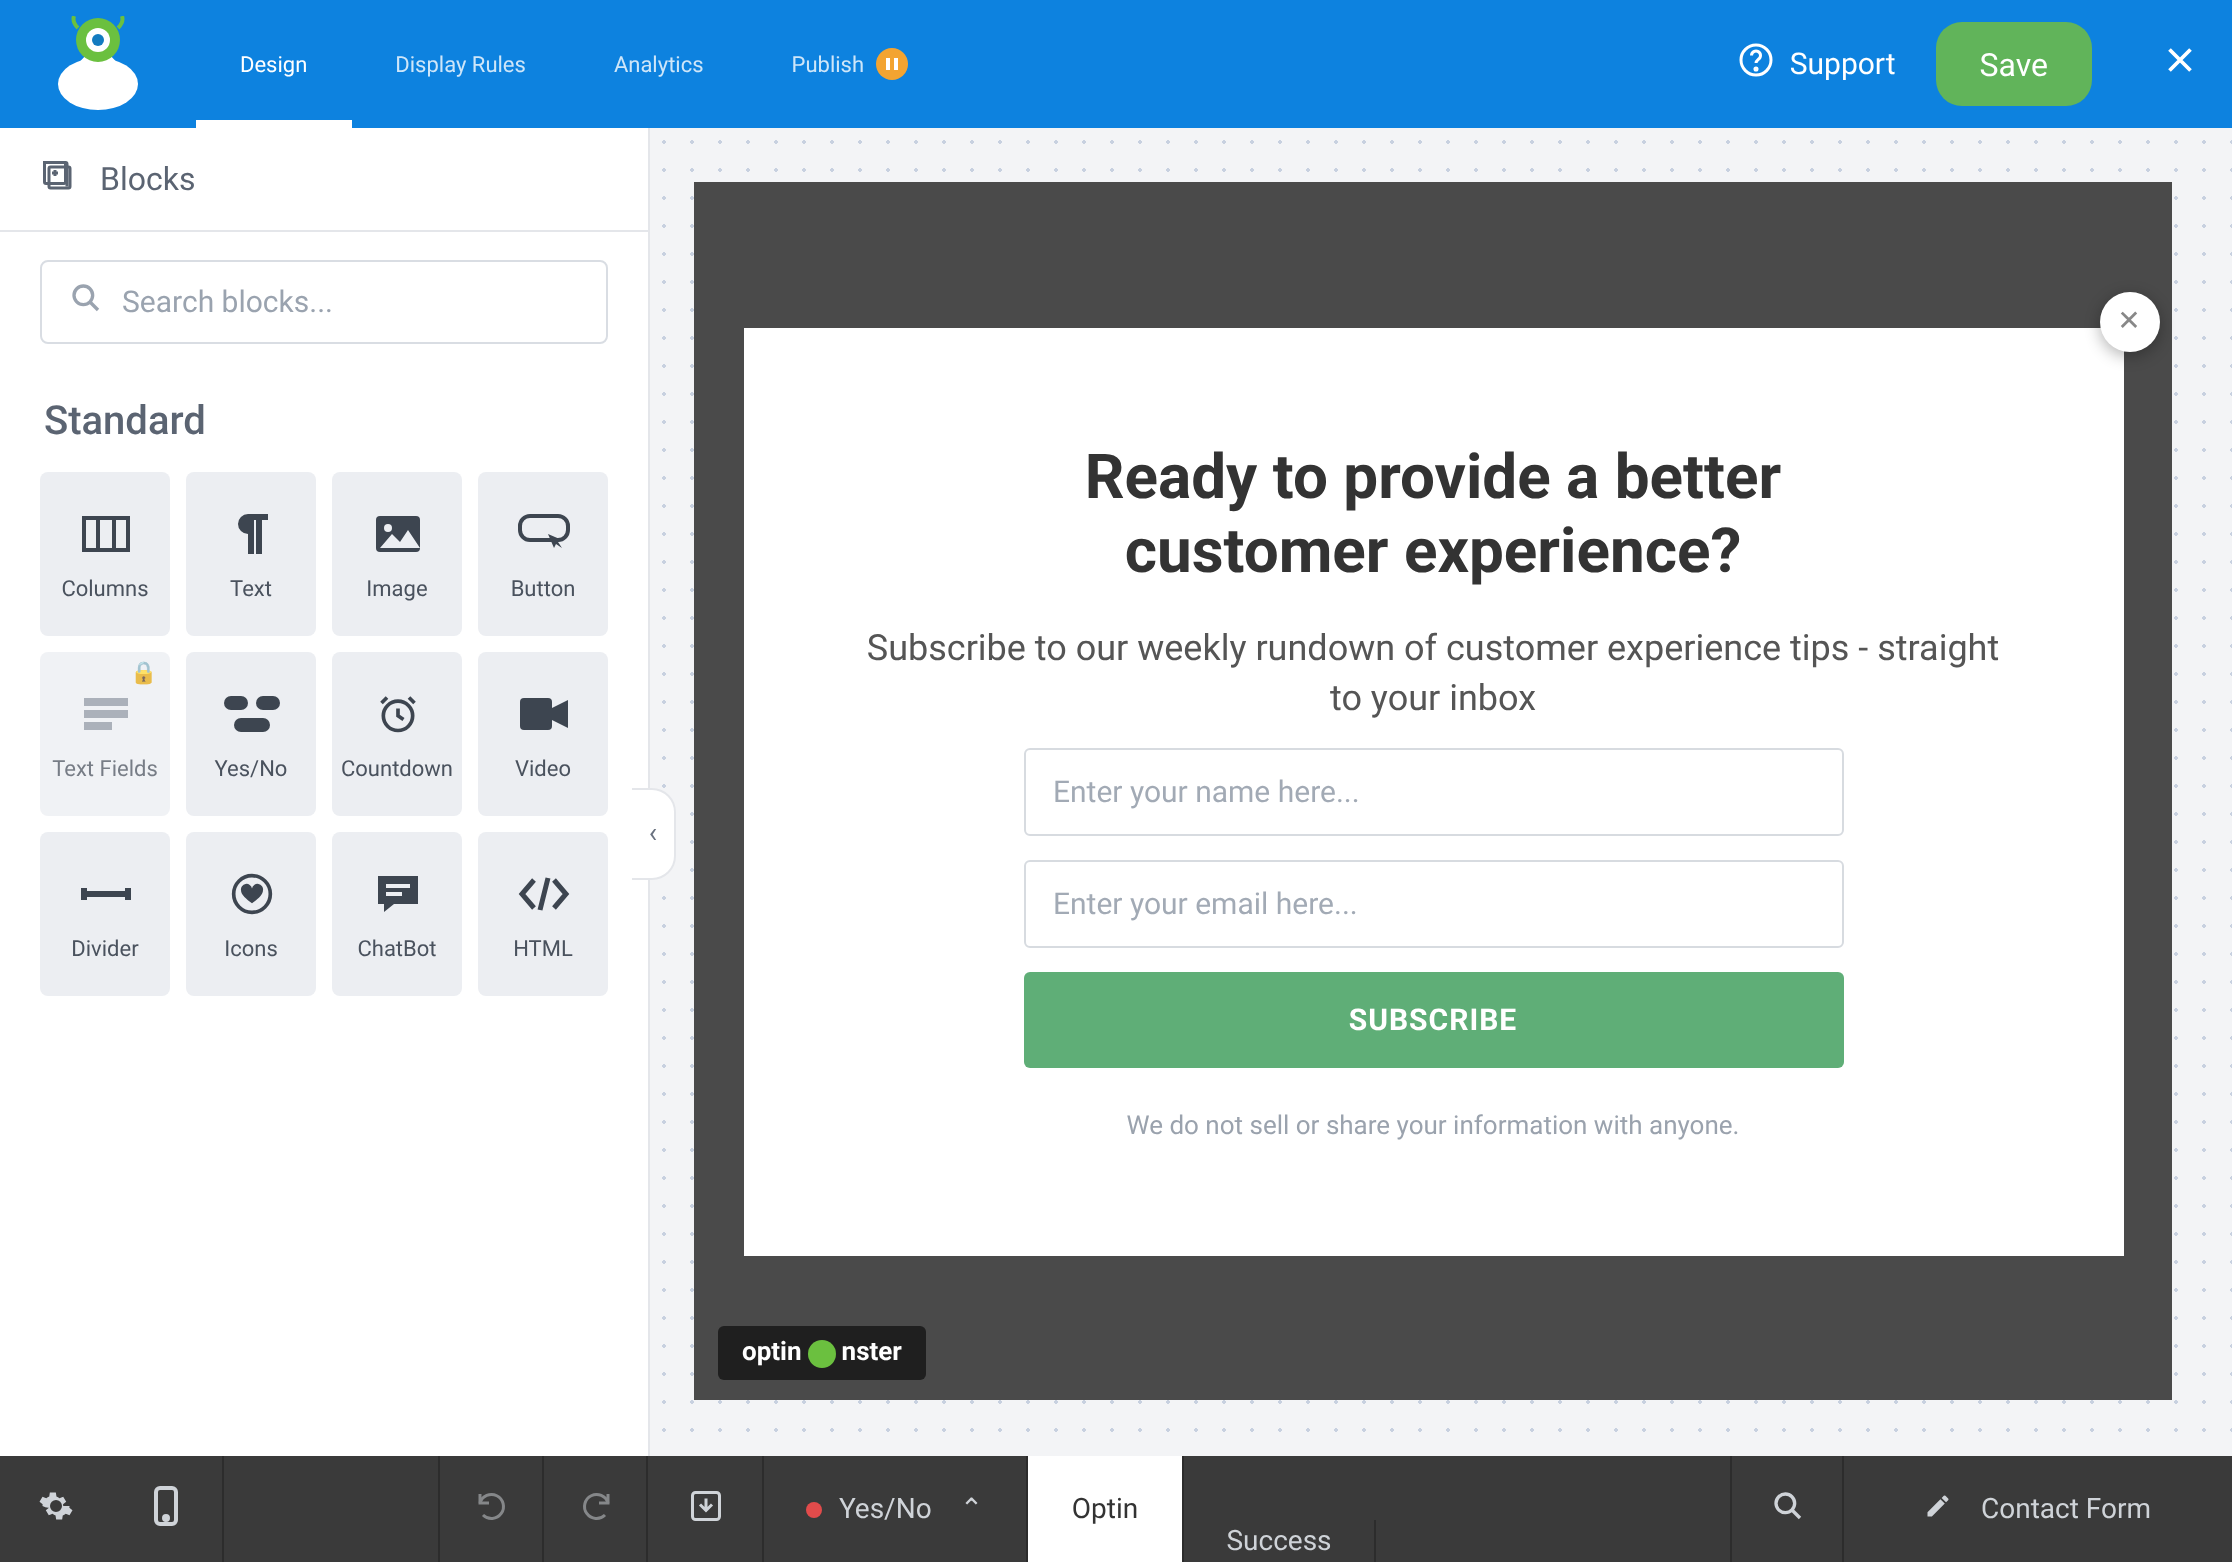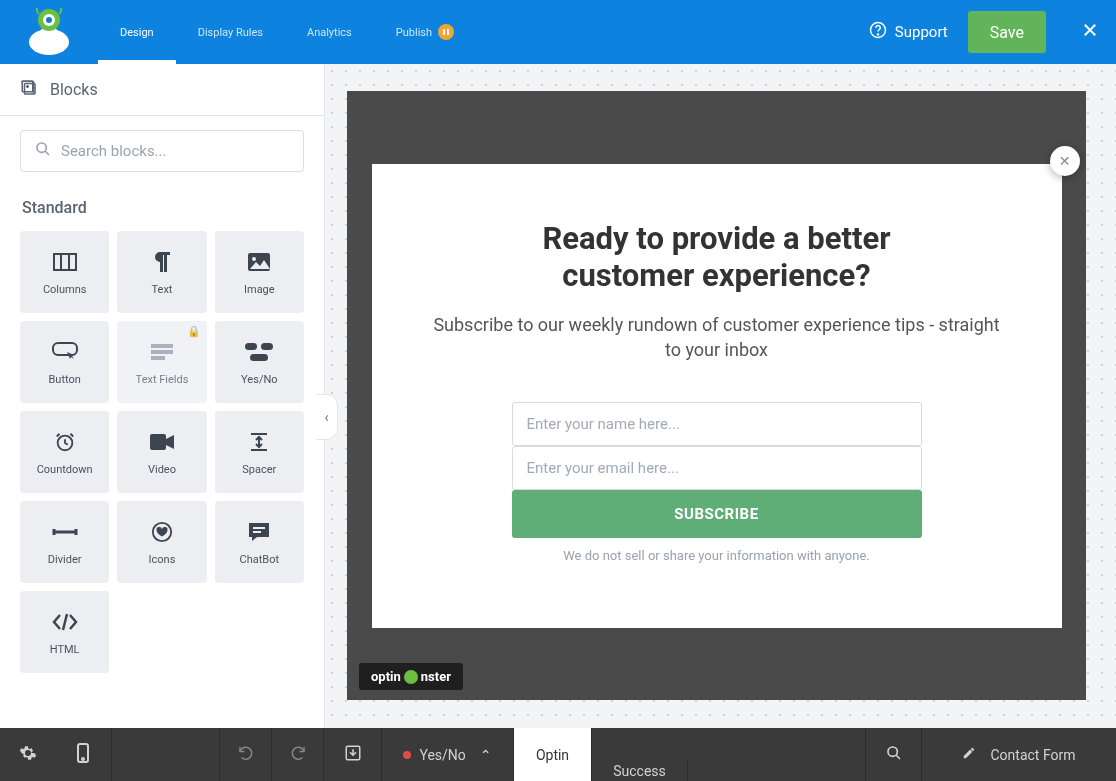--- a/index.html
+++ b/index.html
@@ -9,49 +9,49 @@
   .logo{width:98px;height:64px;display:flex;align-items:center;justify-content:center;}
   .logo svg{width:58px;height:48px;}
   .nav-tabs{display:flex;height:64px;}
   .nav-tab{padding:0 22px;display:flex;align-items:center;height:64px;color:rgba(255,255,255,0.8);font-size:11px;cursor:pointer;position:relative;}
   .nav-tab.active{color:#fff;background:#0d82df;}
   .nav-tab.active::after{content:"";position:absolute;bottom:0;left:0;right:0;height:4px;background:#fff;}
   .nav-badge{display:inline-flex;width:16px;height:16px;border-radius:50%;background:#f3a431;margin-left:6px;align-items:center;justify-content:center;}
   .nav-spacer{flex:1;}
   .nav-right{display:flex;align-items:center;gap:0;}
   .support{display:flex;align-items:center;gap:8px;color:#fff;font-size:15px;padding:0 20px;cursor:pointer;}
-  .save-btn{background:#61b45a;color:#fff;border:none;height:42px;padding:0 22px;border-radius:3px;font-size:16px;cursor:pointer;margin-right:18px;text-align:right;}
+  .save-btn{background:#61b45a;color:#fff;border:none;height:42px;padding:0 22px;border-radius:13px;font-size:16px;cursor:pointer;margin-right:18px;text-align:right;}
   .close-btn{width:52px;height:64px;display:flex;align-items:center;justify-content:center;cursor:pointer;color:#fff;}
   
   .main{display:flex;height:664px;}
   
   .sidebar{width:325px;border-right:1px solid #e4e6ea;background:#fff;display:flex;flex-direction:column;position:relative;}
   .sidebar-hdr{display:flex;align-items:center;gap:12px;padding:0 20px;height:52px;border-bottom:1px solid #e4e6ea;color:#5b6472;font-size:16px;}
   .search-wrap{padding:14px 20px 8px;}
   .search-box{display:flex;align-items:center;gap:10px;height:42px;border:1px solid #d9dde3;border-radius:4px;padding:0 14px;color:#9aa3af;background:#fff;}
   .search-box input{border:none;outline:none;flex:1;font-size:15px;color:#555;background:transparent;}
   .search-box input::placeholder{color:#9aa3af;}
-  .section-title{padding:18px 22px 14px;color:#5b6472;font-size:16px;font-weight:500;}
-  .blocks-grid{padding:0 20px;display:grid;grid-template-columns:repeat(3,1fr);gap:8px;}
+  .section-title{padding:18px 22px 14px;color:#5b6472;font-size:20px;font-weight:500;}
+  .blocks-grid{padding:0 20px;display:grid;grid-template-columns:repeat(4,1fr);gap:8px;}
   .block{background:#eceef2;border-radius:4px;height:82px;display:flex;flex-direction:column;align-items:center;justify-content:center;gap:8px;color:#3d4550;cursor:pointer;position:relative;}
   .block.locked{opacity:0.75;}
   .block .bicon{font-size:22px;color:#3d4550;display:flex;align-items:center;justify-content:center;height:26px;}
   .block .blabel{font-size:11px;color:#4a525e;}
   .lock-badge{position:absolute;top:4px;right:6px;color:#6a7280;font-size:11px;}
   .panel-toggle{position:absolute;top:330px;right:-14px;width:22px;height:46px;background:#fff;border:1px solid #e4e6ea;border-left:none;border-radius:0 12px 12px 0;display:flex;align-items:center;justify-content:center;color:#6a7280;cursor:pointer;font-size:14px;z-index:5;}
   
   .canvas{flex:1;position:relative;background:#f3f4f6;}
   .dot-bg{position:absolute;inset:0;background-image:radial-gradient(circle,#c8d1e0 1px,transparent 1px);background-size:14px 14px;}
   .preview-frame{position:absolute;left:22px;top:27px;right:30px;bottom:28px;background:#4a4a4a;display:flex;align-items:center;justify-content:center;}
   .brand-chip{position:absolute;left:12px;bottom:10px;background:#1f1f1f;color:#fff;padding:6px 12px;border-radius:3px;font-size:13px;font-weight:700;display:flex;align-items:center;gap:3px;}
   .popup{position:relative;background:#fff;width:690px;min-height:464px;padding:56px 60px 36px;}
   .popup-close{position:absolute;top:-18px;right:-18px;width:30px;height:30px;border-radius:50%;background:#fff;box-shadow:0 2px 8px rgba(0,0,0,0.3);display:flex;align-items:center;justify-content:center;color:#888;cursor:pointer;font-size:14px;}
   .popup h1{font-size:31px;font-weight:700;color:#333;text-align:center;line-height:1.2;}
   .popup .sub{margin-top:18px;font-size:18px;color:#555;text-align:center;line-height:1.4;}
-  .popup-form{margin-top:40px;display:flex;flex-direction:column;align-items:center;}
+  .popup-form{margin-top:12px;display:flex;flex-direction:column;gap:12px;align-items:center;}
   .pf-input{width:410px;height:44px;border:1px solid #d7dbe0;border-radius:3px;padding:0 14px;font-size:15px;color:#333;}
   .pf-input::placeholder{color:#a2aab5;}
   .pf-btn{width:410px;height:48px;background:#5fae77;color:#fff;border:none;border-radius:3px;font-size:15px;font-weight:700;letter-spacing:0.5px;cursor:pointer;}
   .pf-note{margin-top:10px;font-size:13px;color:#9aa2ad;text-align:center;}
   
   .bottombar{height:53px;background:#3a3a3a;display:flex;align-items:stretch;color:#cfd3d8;font-size:14px;}
   .bb-seg{display:flex;align-items:center;justify-content:center;border-right:1px solid #2c2c2c;}
   .bb-ico{width:52px;cursor:pointer;font-size:16px;}
   .bb-tab{flex:0 0 78px;cursor:pointer;}
   .bb-yesno{flex:0 0 132px;gap:8px;cursor:pointer;}
@@ -228,30 +228,20 @@
       <div class="block">
         <span class="bicon">
             <svg width="24" height="16" viewBox="0 0 24 16" fill="#3d4550">
               <rect width="16" height="16" rx="2"></rect>
               <path d="M16 5 l8 -4 v14 l-8 -4 z"></path>
             </svg>
           </span>
         <span class="blabel">Video</span>
       </div>
 
-      <div class="block">
-        <span class="bicon">
-            <svg width="20" height="20" viewBox="0 0 20 20" fill="none" stroke="#3d4550" stroke-width="2">
-              <line x1="2" y1="2" x2="18" y2="2"></line>
-              <line x1="2" y1="18" x2="18" y2="18"></line>
-              <path d="M10 5 v10 M7 8 l3 -3 l3 3 M7 12 l3 3 l3 -3"></path>
-            </svg>
-          </span>
-        <span class="blabel">Spacer</span>
-      </div>
 
       <div class="block">
         <span class="bicon">
             <svg width="26" height="10" viewBox="0 0 26 10" fill="none" stroke="#3d4550" stroke-width="3">
               <line x1="2" y1="5" x2="24" y2="5"></line>
               <line x1="2" y1="2" x2="2" y2="8"></line>
               <line x1="24" y1="2" x2="24" y2="8"></line>
             </svg>
           </span>
         <span class="blabel">Divider</span>

